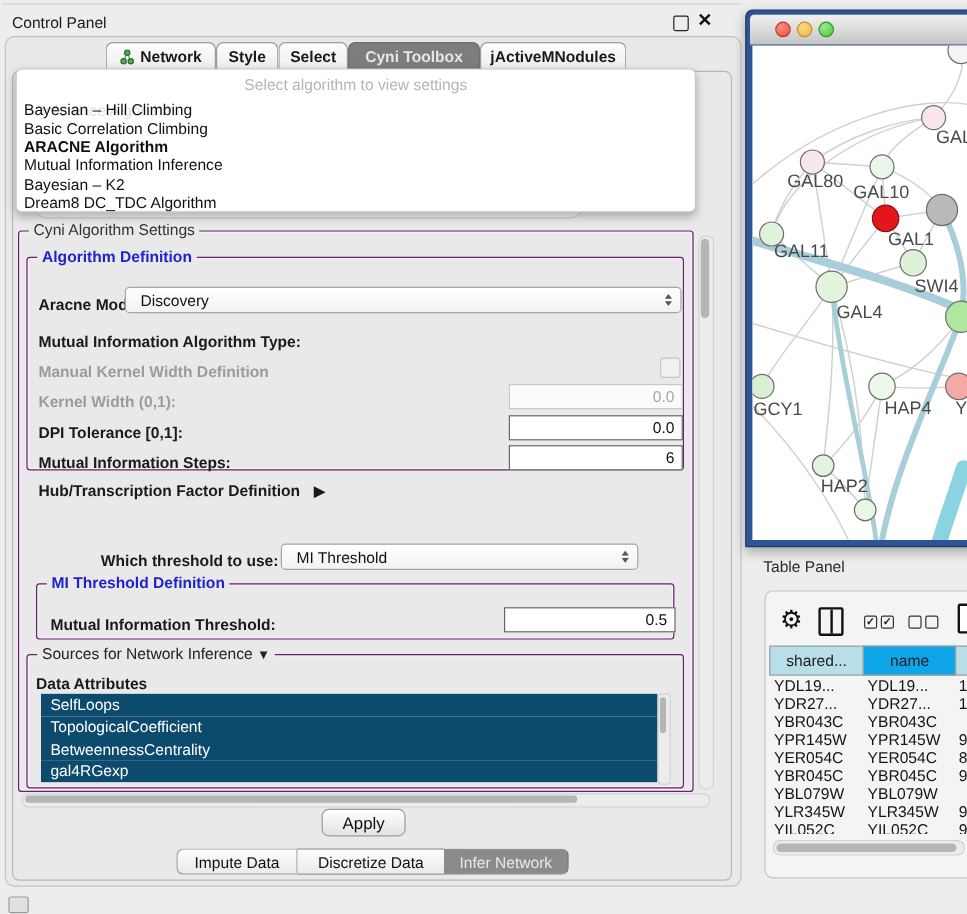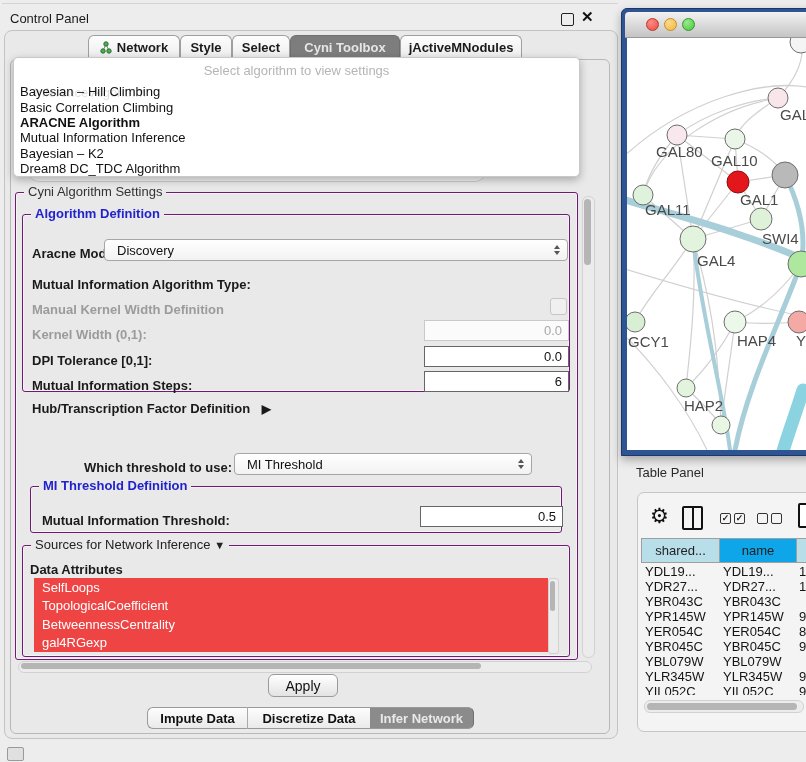--- a/index.html
+++ b/index.html
@@ -29,30 +29,30 @@
   .spin .d{border-top:4.5px solid #555;}
   
   .field{position:absolute;height:21px;box-sizing:border-box;background:#fff;border:1px solid #666;
     font-size:13px;color:#111;display:flex;align-items:center;justify-content:flex-end;padding-right:6px;}
   .field.dis{background:#fbfbfb;border-color:#c9c9c9;color:#a8a8a8;}
   
   .group{position:absolute;box-sizing:border-box;border:1px solid #701a75;border-radius:3px;
     box-shadow:inset 0 0 0 1px rgba(255,255,255,.55);}
   .legend{position:absolute;top:-9px;left:8px;background:#e9e9e9;padding:0 4px;font-size:13px;white-space:nowrap;}
   
-  .list-item{height:18.5px;background:#ef4444;color:#fff;font-size:13px;display:flex;align-items:center;padding-left:8px;}
+  .list-item{height:18.5px;background:#0c4a6e;color:#fff;font-size:13px;display:flex;align-items:center;padding-left:8px;}
   
   .sb-track{position:absolute;background:#ececec;border:1px solid #d2d2d2;border-radius:6px;}
   .sb-thumb{position:absolute;background:#b5b5b5;border-radius:4px;}
   
   .push-btn{position:absolute;box-sizing:border-box;border:1px solid #9a9a9a;border-radius:6px;
     background:linear-gradient(#ffffff,#e3e3e3);font-size:14px;color:#111;
     display:flex;align-items:center;justify-content:center;}
   .seg{height:22px;box-sizing:border-box;background:linear-gradient(#fdfdfd,#eaeaea);
-    border-top:1px solid #9a9a9a;border-bottom:1px solid #9a9a9a;font-size:13px;font-weight:700;color:#111;
+    border-top:1px solid #9a9a9a;border-bottom:1px solid #9a9a9a;font-size:13px;font-weight:400;color:#111;
     display:flex;align-items:center;justify-content:center;}
   .seg.sel{background:#8b8b8b;color:#e9e9e9;}
   
   .popup{left:13px;top:57px;width:565px;height:118px;background:#fff;border:1px solid #c9c9c9;
     border-radius:5px;box-shadow:0 3px 8px rgba(0,0,0,.28);z-index:20;}
   .popup-item{position:relative;z-index:2;height:15.4px;font-size:13px;color:#111;display:flex;align-items:center;padding-left:6px;}
   .ghost{position:absolute;color:#000;opacity:.13;font-size:13px;z-index:1;white-space:nowrap;}
   
   .net-win{left:621px;top:8px;width:195px;height:446px;background:#2e5493;border:1px solid #1c3868;
     border-radius:6px 0 0 0;box-shadow:0 4px 10px rgba(0,0,0,.3);}

